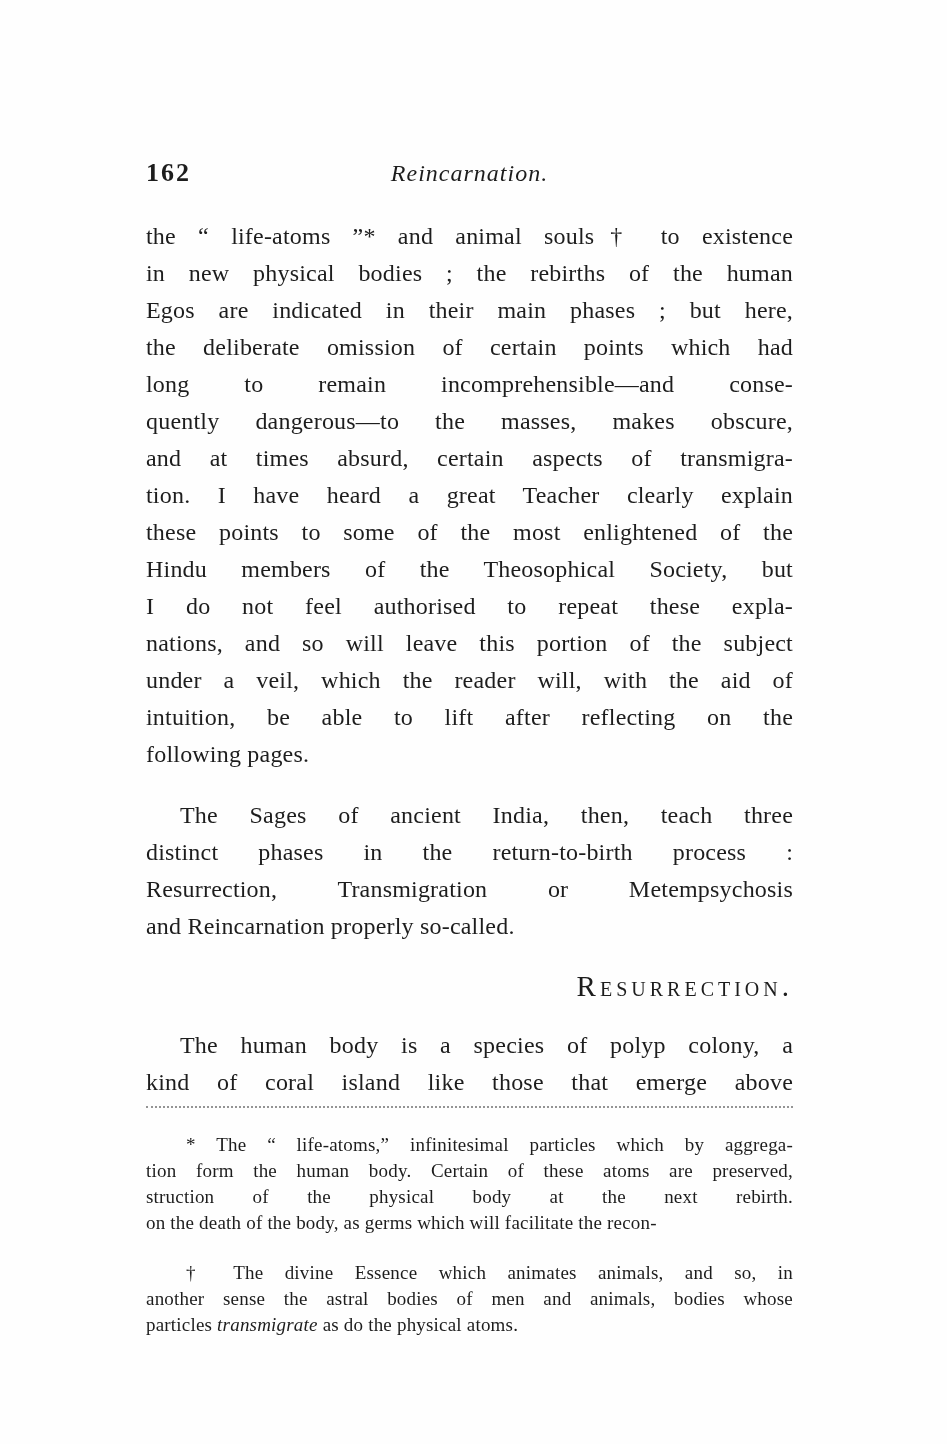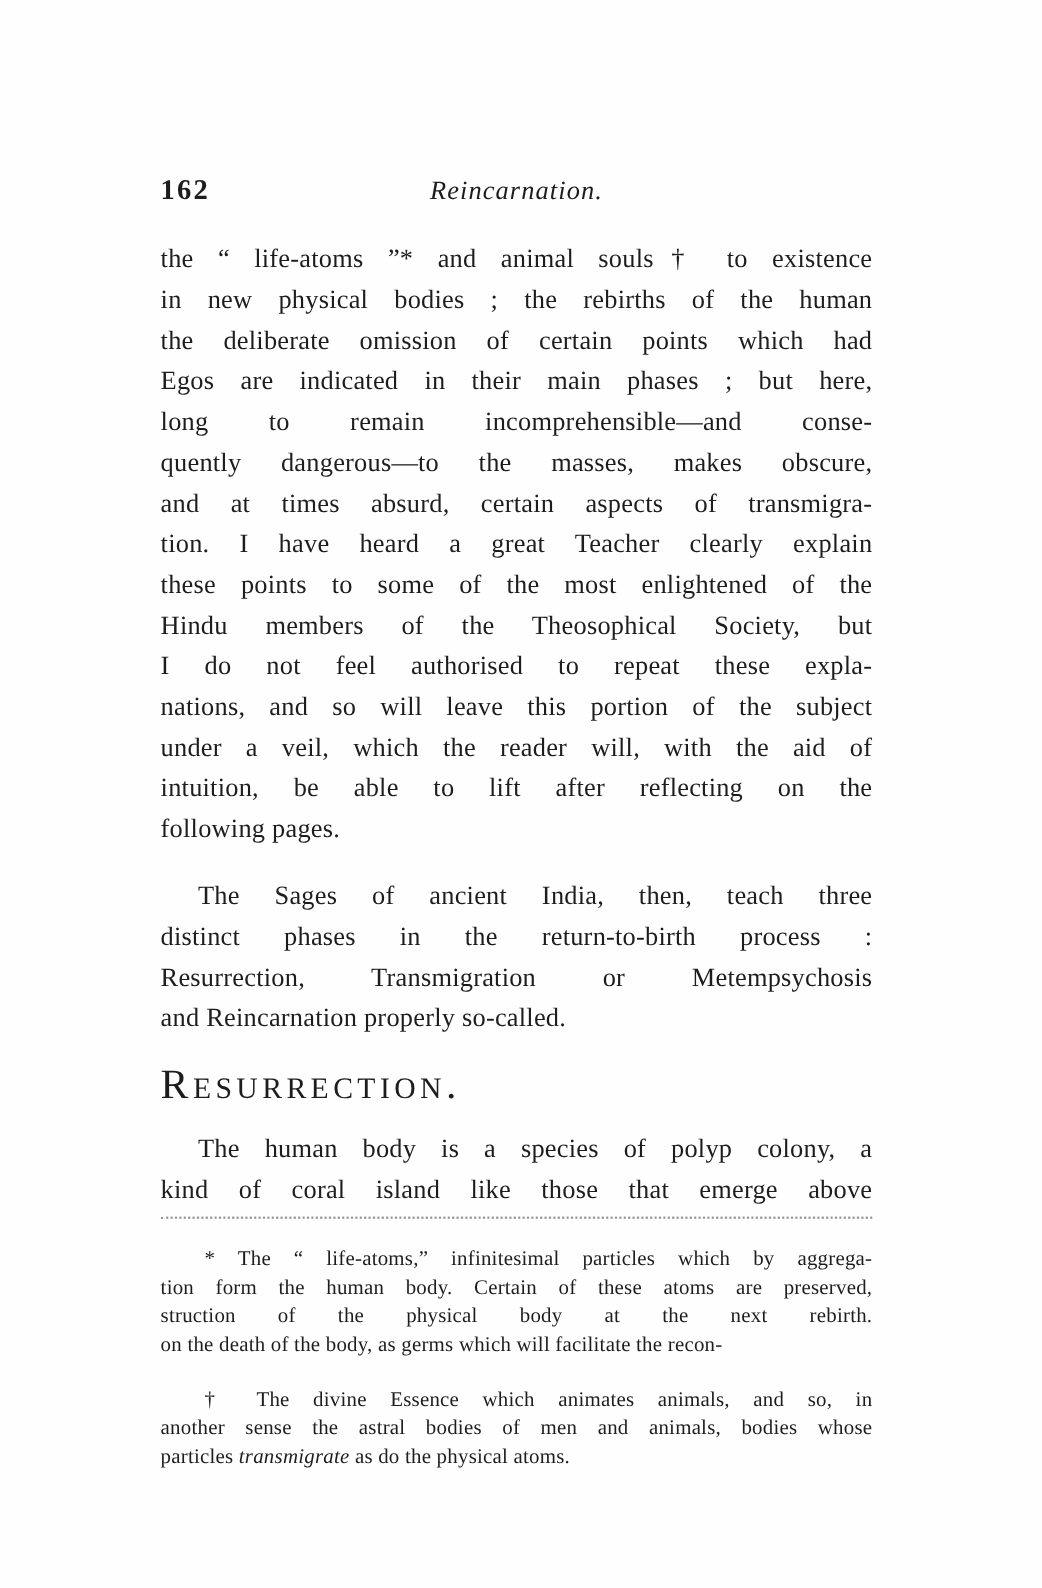--- a/index.html
+++ b/index.html
@@ -62,24 +62,24 @@
     letter-spacing: 0.2px;
   }
   .para.end-left .line:last-child {
     text-align-last: left;
   }
   .para.indent-first .line:first-child {
     text-indent: 34px;
   }
   .section-heading {
     margin: 24px 0 17px 0;
-    text-align: left;
+    text-align: right;
     font-weight: normal;
     font-variant: small-caps;
-    font-size: 38px;
+    font-size: 29px;
     letter-spacing: 4px;
     line-height: 34px;
   }
   
   .footnote-sep {
     margin-top: 5px;
     border: 0;
     border-top: 2px dotted #949494;
     width: 100%;
     height: 0;
@@ -109,22 +109,22 @@
     <header class="running-head">
       <span class="page-num">162</span>
       <span class="running-title">Reincarnation.</span>
       <span class="head-spacer"></span>
     </header>
 
     <main class="body-text">
       <div class="para end-left">
           <div class="line">the “ life-atoms ”* and animal souls† to existence</div>
           <div class="line">in new physical bodies ; the rebirths of the human</div>
+          <div class="line">Egos are indicated in their main phases ; but here,</div>
           <div class="line">the deliberate omission of certain points which had</div>
-          <div class="line">Egos are indicated in their main phases ; but here,</div>
           <div class="line">long to remain incomprehensible—and conse-</div>
           <div class="line">quently dangerous—to the masses, makes obscure,</div>
           <div class="line">and at times absurd, certain aspects of transmigra-</div>
           <div class="line">tion.  I have heard a great Teacher clearly explain</div>
           <div class="line">these points to some of the most enlightened of the</div>
           <div class="line">Hindu members of the Theosophical Society, but</div>
           <div class="line">I do not feel authorised to repeat these expla-</div>
           <div class="line">nations, and so will leave this portion of the subject</div>
           <div class="line">under a veil, which the reader will, with the aid of</div>
           <div class="line">intuition, be able to lift after reflecting on the</div>

